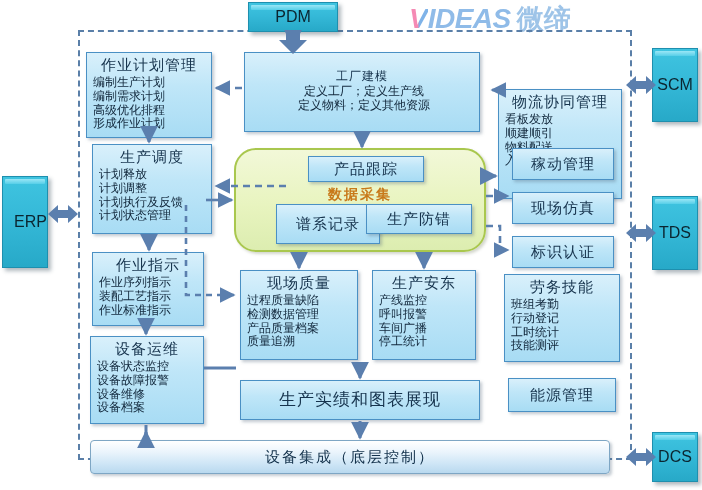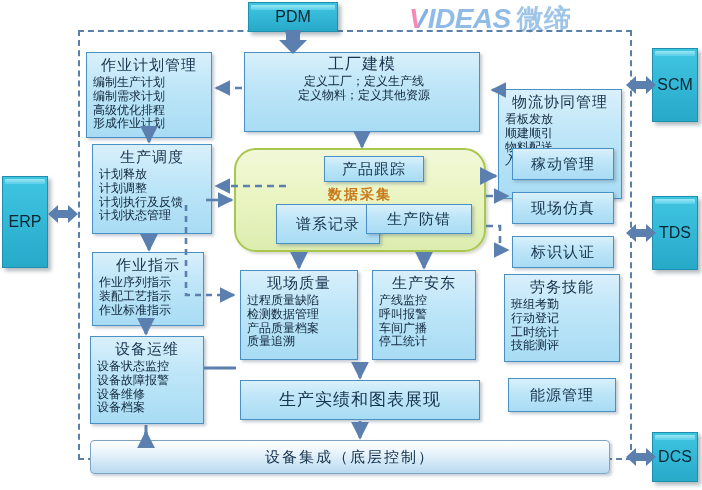--- a/index.html
+++ b/index.html
@@ -77,21 +77,21 @@
       <span class="ideas">IDEAS</span>
       <span class="cn">微缔</span>
   </div>
 
   <div class="boundary"></div>
 
   <div class="blk3d" style="left:248px;top:2px;width:90px;height:30px;">
     <span>PDM</span>
   </div>
 
-  <div class="blk3d" style="left:2px;top:176px;width:46px;height:92px;">
+  <div class="blk3d" style="left:2px;top:176px;width:46px;height:92px;justify-content:flex-end;">
     <span>ERP</span>
   </div>
 
   <div class="blk3d" style="left:652px;top:48px;width:46px;height:74px;">
     <span>SCM</span>
   </div>
 
   <div class="blk3d" style="left:652px;top:196px;width:46px;height:74px;">
     <span>TDS</span>
   </div>
@@ -133,30 +133,30 @@
     <span class="ttl">设备运维</span>
     <span class="lines">
       <span>设备状态监控</span>
       <span>设备故障报警</span>
       <span>设备维修</span>
       <span>设备档案</span>
     </span>
   </div>
 
   <div class="box" style="left:244px;top:52px;width:236px;height:80px;">
-    <span class="ttl" style="font-size:16px;padding-top:1px;">工厂建模</span>
+    <span class="ttl" style="font-size:12px;padding-top:16px;">工厂建模</span>
     <span class="lines" style="text-align:center;padding-left:4px;">
       <span>定义工厂；定义生产线</span>
       <span>定义物料；定义其他资源</span>
     </span>
   </div>
 
   <div class="greenpanel"></div>
 
-  <div class="box single" style="left:324px;top:156px;width:100px;height:26px;">
+  <div class="box single" style="left:308px;top:156px;width:116px;height:26px;">
     <span class="ttl">产品跟踪</span>
   </div>
 
   <div class="acq">数据采集</div>
 
   <div class="box single" style="left:244px;top:204px;width:104px;height:40px;margin-left:32px;">
     <span class="ttl">谱系记录</span>
   </div>
 
   <div class="box single" style="left:366px;top:204px;width:106px;height:30px;">

